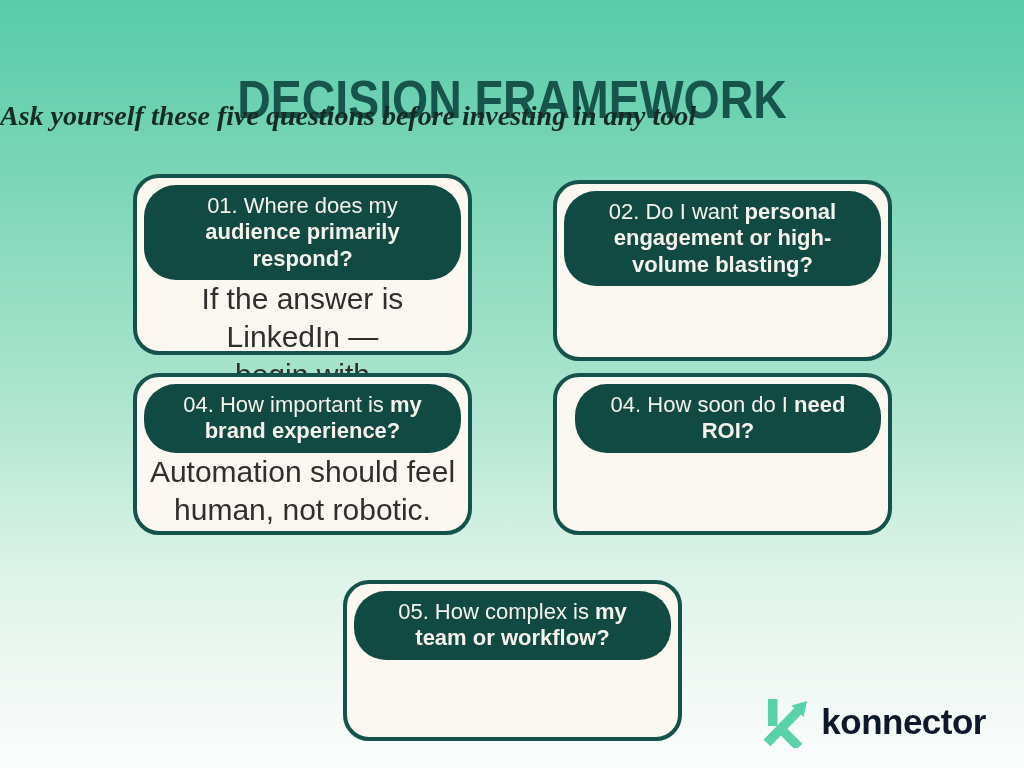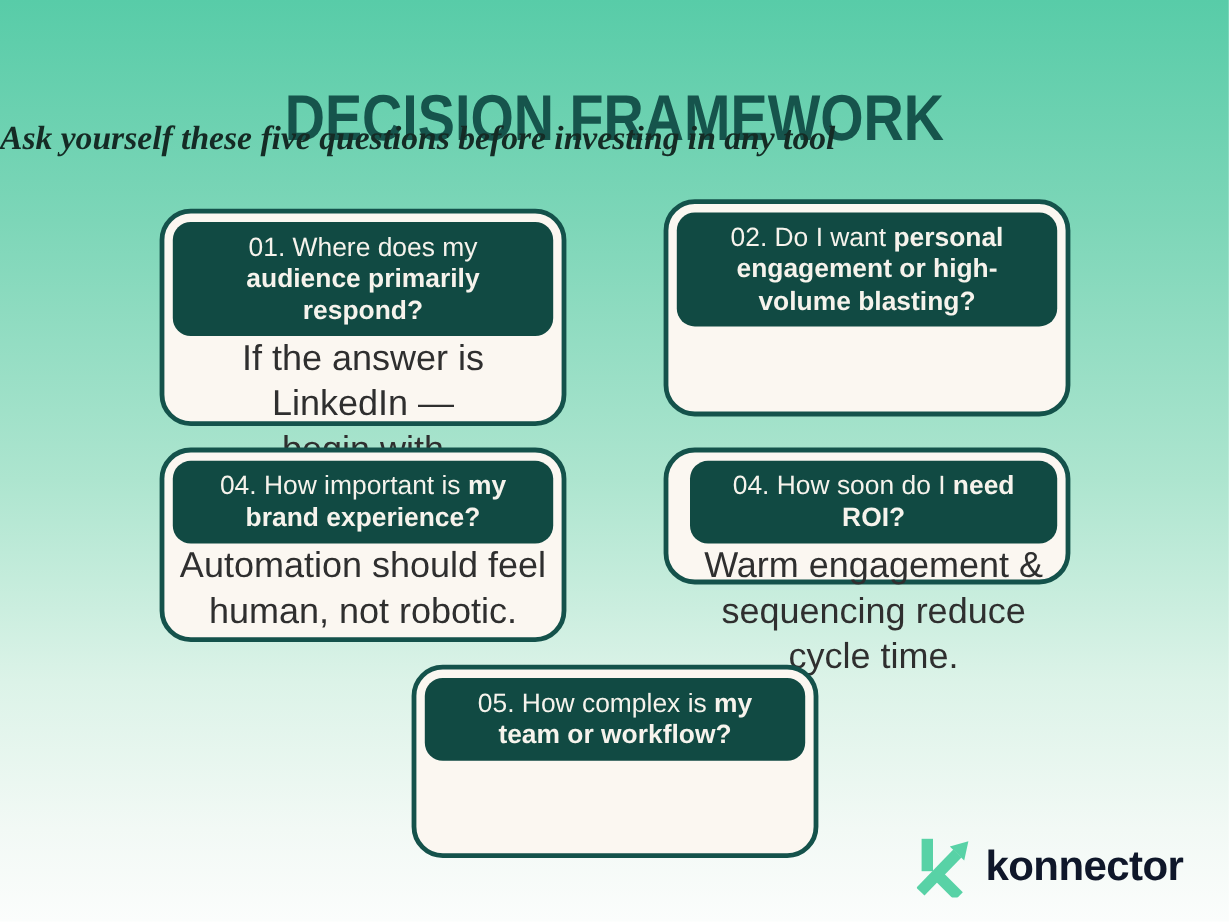--- a/index.html
+++ b/index.html
@@ -17,26 +17,26 @@
     position:absolute;top:100px;left:0;width:1024px;text-align:left;
     font-family:"Liberation Serif",serif;font-style:italic;font-weight:700;
     font-size:28px;color:#152B25;
   }
   .card{
     position:absolute;box-sizing:border-box;
     background:#FBF7F1;border:4px solid #14524B;border-radius:26px;
     display:flex;flex-direction:column;padding:7px;
   }
   #card-1{left:133px;top:174px;width:339px;height:181px;}
-  #card-2{left:553px;top:166px;width:339px;height:181px;}
+  #card-2{left:553px;top:180px;width:339px;height:181px;}
   #card-3{left:133px;top:373px;width:339px;height:162px;}
-  #card-4{left:553px;top:373px;width:339px;height:114px;padding-left:18px;}
-  #card-5{left:343px;top:554px;width:339px;height:161px;}
+  #card-4{left:553px;top:373px;width:339px;height:162px;padding-left:18px;}
+  #card-5{left:343px;top:580px;width:339px;height:161px;}
   .pill{
-    background:#114A43;border-radius:15px;color:#F6F3EC;
+    background:#114A43;border-radius:32px;color:#F6F3EC;
     text-align:center;font-size:22px;line-height:1.2;
     padding:8px 10px;box-sizing:border-box;width:100%;
   }
   .q-reg{font-weight:400;}
   .q-bold{font-weight:700;}
   .answer{
     flex:1;display:flex;align-items:center;justify-content:center;
     text-align:center;font-size:30px;line-height:1.27;color:#2F2F2F;
     white-space:pre-line;padding:0 2px;
   }
@@ -65,22 +65,20 @@
 </div>
 
 <div class="card" id="card-3">
   <div class="pill"><span class="q-reg">04. How important is </span><span class="q-bold">my</span><br><span class="q-bold">brand experience?</span></div>
   <div class="answer">Automation should feel
 human, not robotic.</div>
 </div>
 
 <div class="card" id="card-4">
   <div class="pill"><span class="q-reg">04. How soon do I </span><span class="q-bold">need</span><br><span class="q-bold">ROI?</span></div>
-  <div class="answer">Warm engagement &amp;
-sequencing reduce cycle time.</div>
 </div>
 
 <div class="card" id="card-5">
   <div class="pill"><span class="q-reg">05. How complex is </span><span class="q-bold">my</span><br><span class="q-bold">team or workflow?</span></div>
 </div>
 
 <div class="brand-logo">
   <span style="display:inline-flex;">
     <svg width="48" height="52" viewBox="0 0 48 52" xmlns="http://www.w3.org/2000/svg">
       <rect x="4" y="3" width="9.5" height="27" fill="#58D2A6"></rect>

